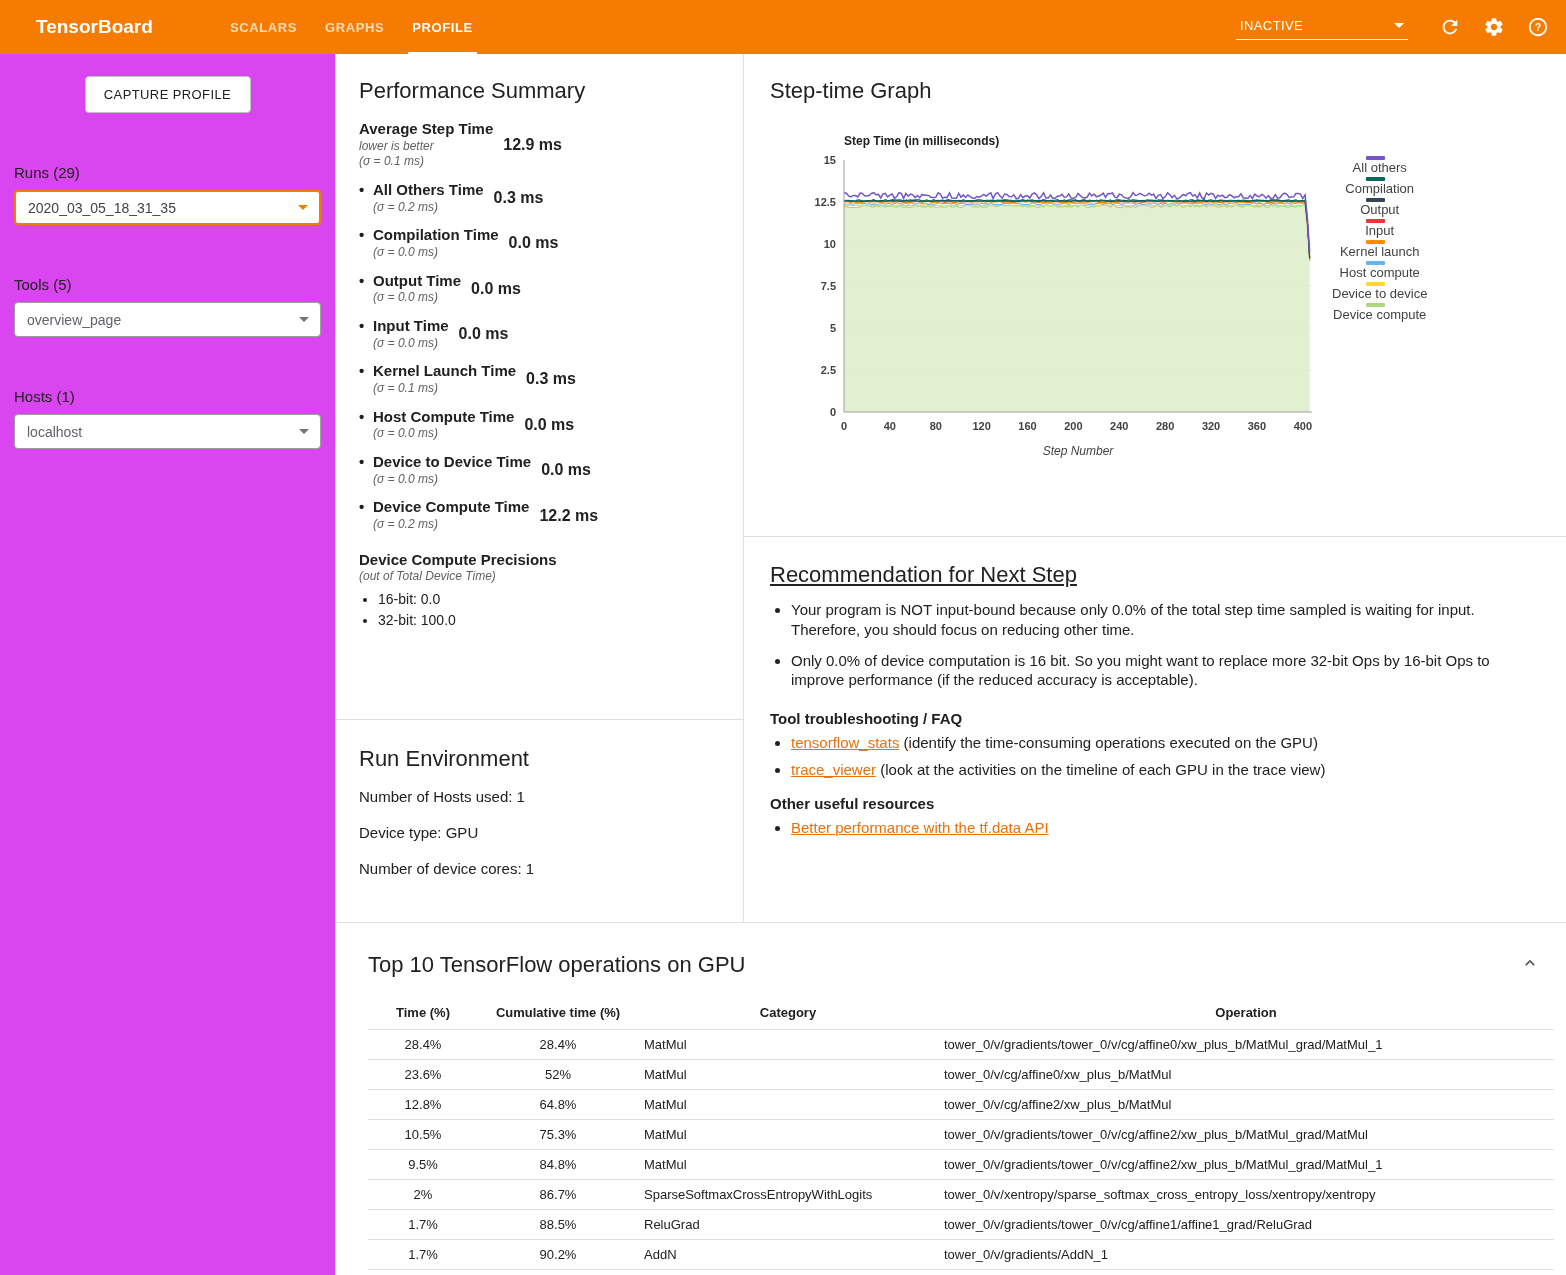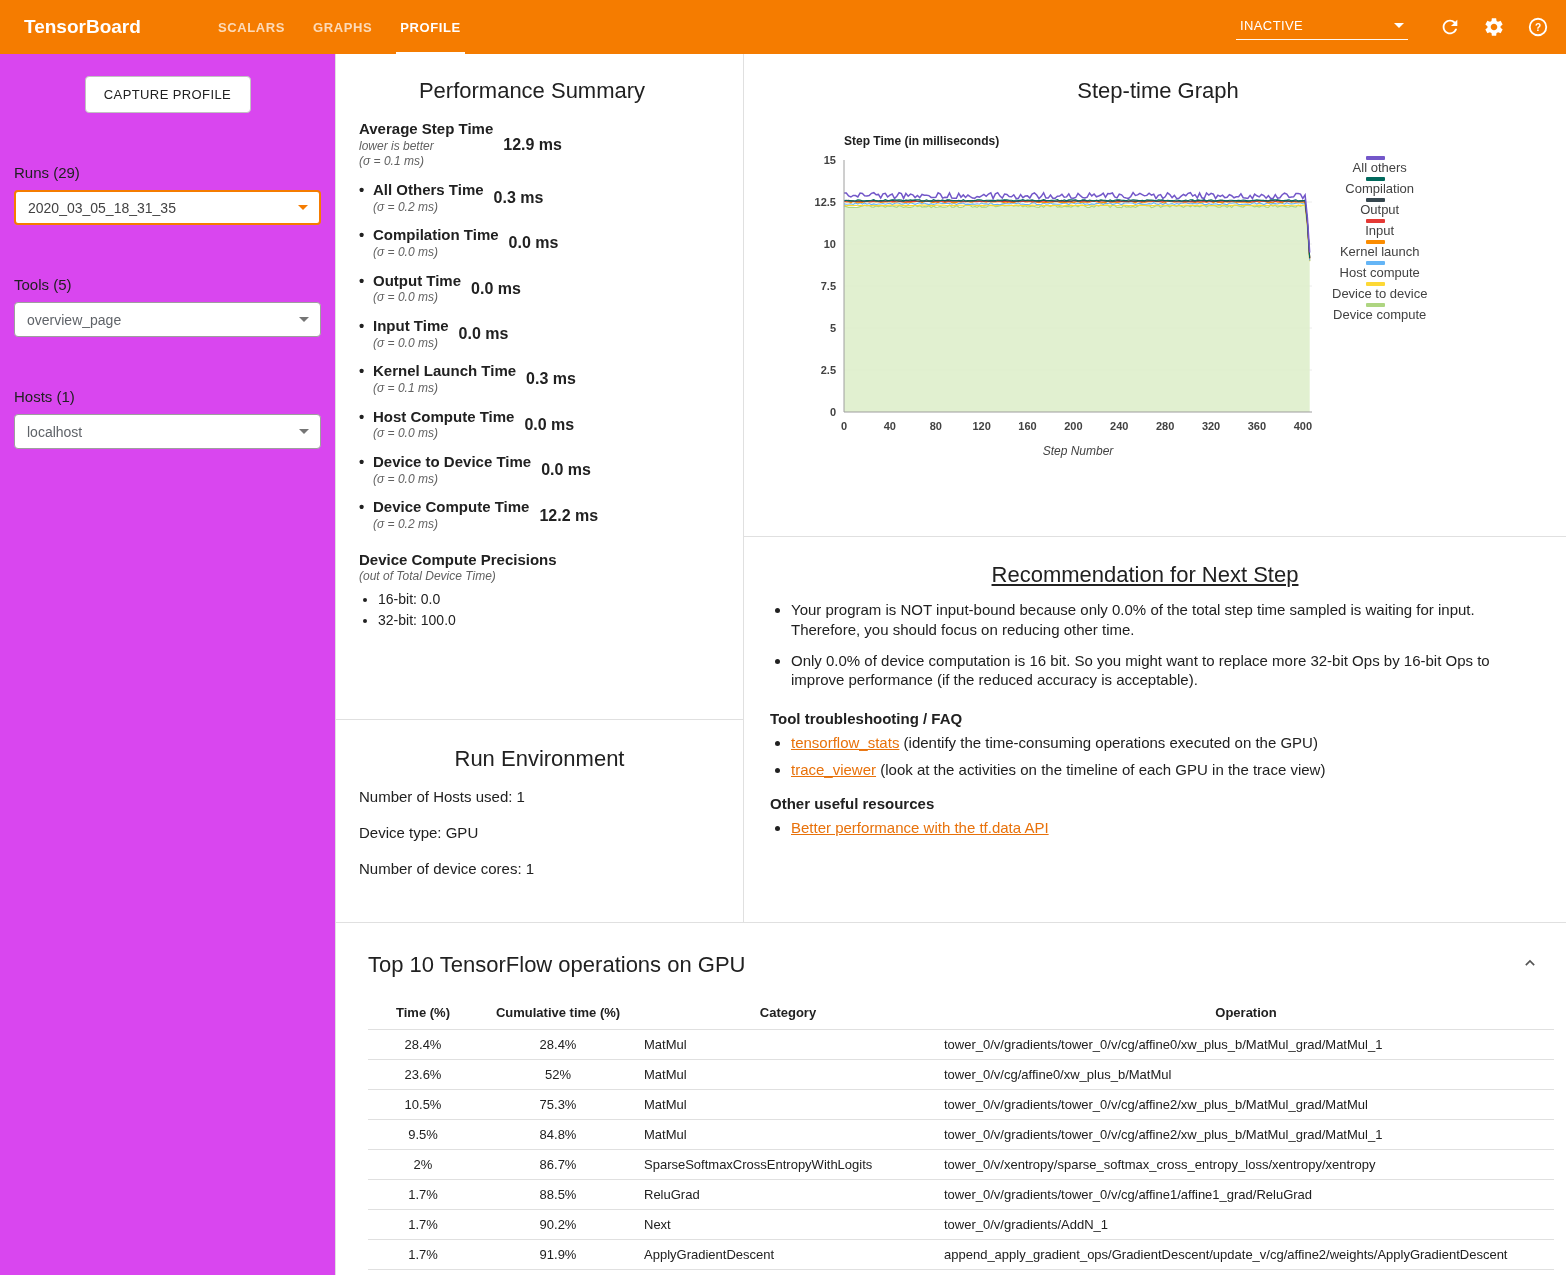--- a/index.html
+++ b/index.html
@@ -8,21 +8,21 @@
     width:1566px; height:1275px; overflow:hidden; position:relative;
     font-family:"Liberation Sans", sans-serif; background:#fff; color:#212121;
   }
   :root { --brand:#f57c00; --link:#e8710a; --border:#e0e0e0; }
 
   
   .topbar {
     position:absolute; top:0; left:0; right:0; height:54px;
     background:var(--brand); display:flex; align-items:stretch; color:#fff; z-index:5;
   }
-  .brand { font-size:19px; font-weight:bold; margin-left:24px; display:flex; align-items:center; width:152px; }
+  .brand { font-size:19px; font-weight:bold; margin-left:36px; display:flex; align-items:center; width:152px; }
   .tabs { display:flex; margin-left:28px; }
   .tab {
     display:flex; align-items:center; padding:0 14px; font-size:13px; font-weight:bold;
     letter-spacing:.6px; color:rgba(255,255,255,.72); position:relative; cursor:pointer;
   }
   .tab.active { color:#fff; }
   .tab.active::after { content:""; position:absolute; left:10px; right:10px; bottom:0; height:2px; background:#fff; }
   .topbar-right { margin-left:auto; display:flex; align-items:center; gap:12px; margin-right:12px; }
   .status-select {
     width:172px; display:flex; align-items:center; justify-content:space-between;
@@ -48,21 +48,21 @@
     justify-content:space-between; padding:0 11px 0 12px; font-size:14px; cursor:pointer; background:#fff;
   }
   .select.runs { border:2px solid var(--brand); color:#424242; }
   .select.plain { border:1px solid #9e9e9e; color:#5f6368; }
 
   
   .main { position:absolute; left:335px; top:54px; right:0; bottom:0; border-left:1px solid var(--border); background:#fff; }
   .row-top { display:flex; min-height:854px; }
   .col-left { width:408px; border-right:1px solid var(--border); }
   .col-right { flex:1; min-width:0; }
-  h2.sec-title { font-size:22px; font-weight:400; margin:0; color:#212121;text-align:center; }
+  h2.sec-title { font-size:22px; font-weight:400; margin:0; color:#212121; }
 
   
   .perf { padding:24px 38px 24px 23px; min-height:665px; }
   .perf h2 { margin-bottom:16px; }
   .metric-row { display:flex; justify-content:flex-start; align-items:center; margin-bottom:11px; }
   .m-label { font-size:15px; font-weight:bold; line-height:1.25; }
   .dot { display:inline-block; width:14px; }
   .m-sub { font-size:12px; font-style:italic; color:#616161; line-height:1.3; }
   .m-sub.ind { margin-left:14px; }
   .m-value { font-size:16px; font-weight:bold; white-space:nowrap; margin-left:10px; }
@@ -377,20 +377,26 @@
             <td class="al-l">MatMul</td>
             <td class="al-l">tower_0/v/gradients/tower_0/v/cg/affine0/xw_plus_b/MatMul_grad/MatMul_1</td>
           </tr>
           <tr>
             <td class="al-c">23.6%</td>
             <td class="al-c">52%</td>
             <td class="al-l">MatMul</td>
             <td class="al-l">tower_0/v/cg/affine0/xw_plus_b/MatMul</td>
           </tr>
           <tr>
+            <td class="al-c">12.8%</td>
+            <td class="al-c">64.8%</td>
+            <td class="al-l">MatMul</td>
+            <td class="al-l">tower_0/v/cg/affine2/xw_plus_b/MatMul</td>
+          </tr>
+          <tr>
             <td class="al-c">10.5%</td>
             <td class="al-c">75.3%</td>
             <td class="al-l">MatMul</td>
             <td class="al-l">tower_0/v/gradients/tower_0/v/cg/affine2/xw_plus_b/MatMul_grad/MatMul</td>
           </tr>
           <tr>
             <td class="al-c">9.5%</td>
             <td class="al-c">84.8%</td>
             <td class="al-l">MatMul</td>
             <td class="al-l">tower_0/v/gradients/tower_0/v/cg/affine2/xw_plus_b/MatMul_grad/MatMul_1</td>
@@ -403,21 +409,21 @@
           </tr>
           <tr>
             <td class="al-c">1.7%</td>
             <td class="al-c">88.5%</td>
             <td class="al-l">ReluGrad</td>
             <td class="al-l">tower_0/v/gradients/tower_0/v/cg/affine1/affine1_grad/ReluGrad</td>
           </tr>
           <tr>
             <td class="al-c">1.7%</td>
             <td class="al-c">90.2%</td>
-            <td class="al-l">Next</td>
+            <td class="al-l">AddN</td>
             <td class="al-l">tower_0/v/gradients/AddN_1</td>
           </tr>
           <tr>
             <td class="al-c">1.7%</td>
             <td class="al-c">91.9%</td>
             <td class="al-l">ApplyGradientDescent</td>
             <td class="al-l">append_apply_gradient_ops/GradientDescent/update_v/cg/affine2/weights/ApplyGradientDescent</td>
           </tr>
         </tbody>
     </table>

